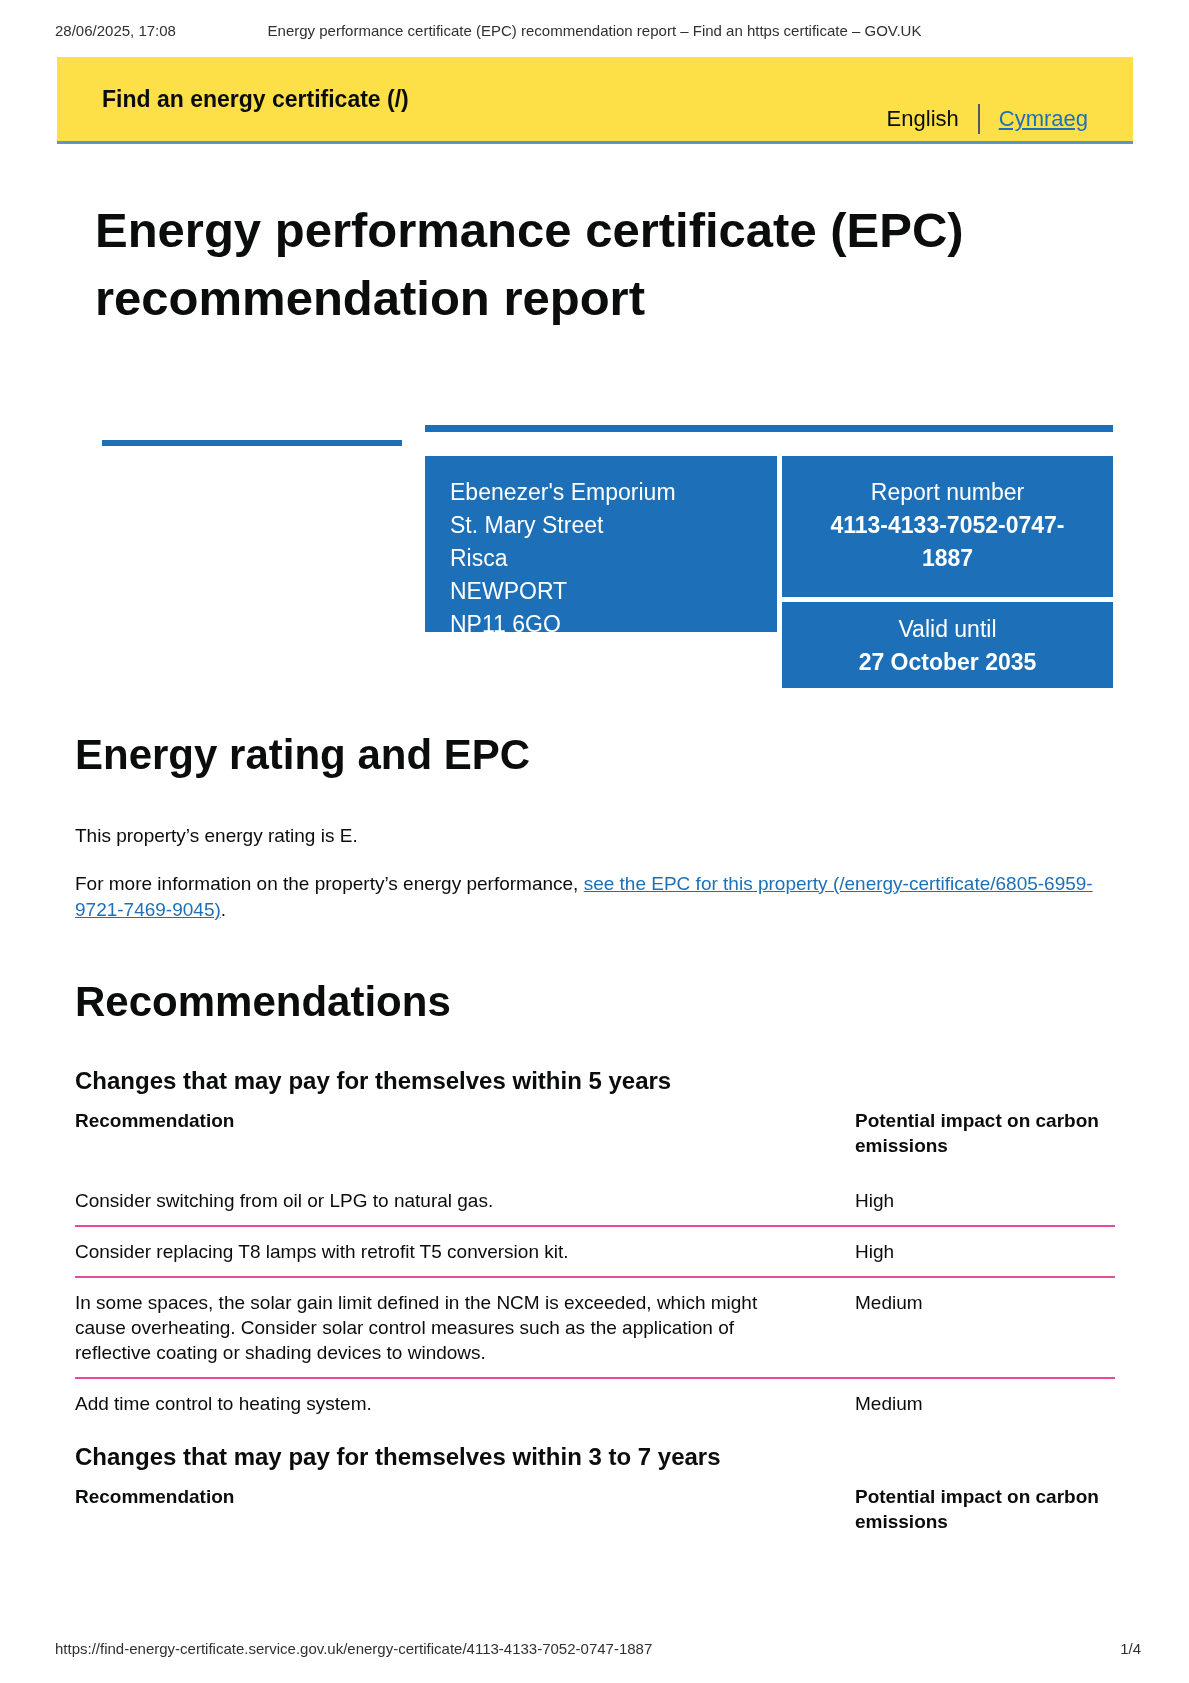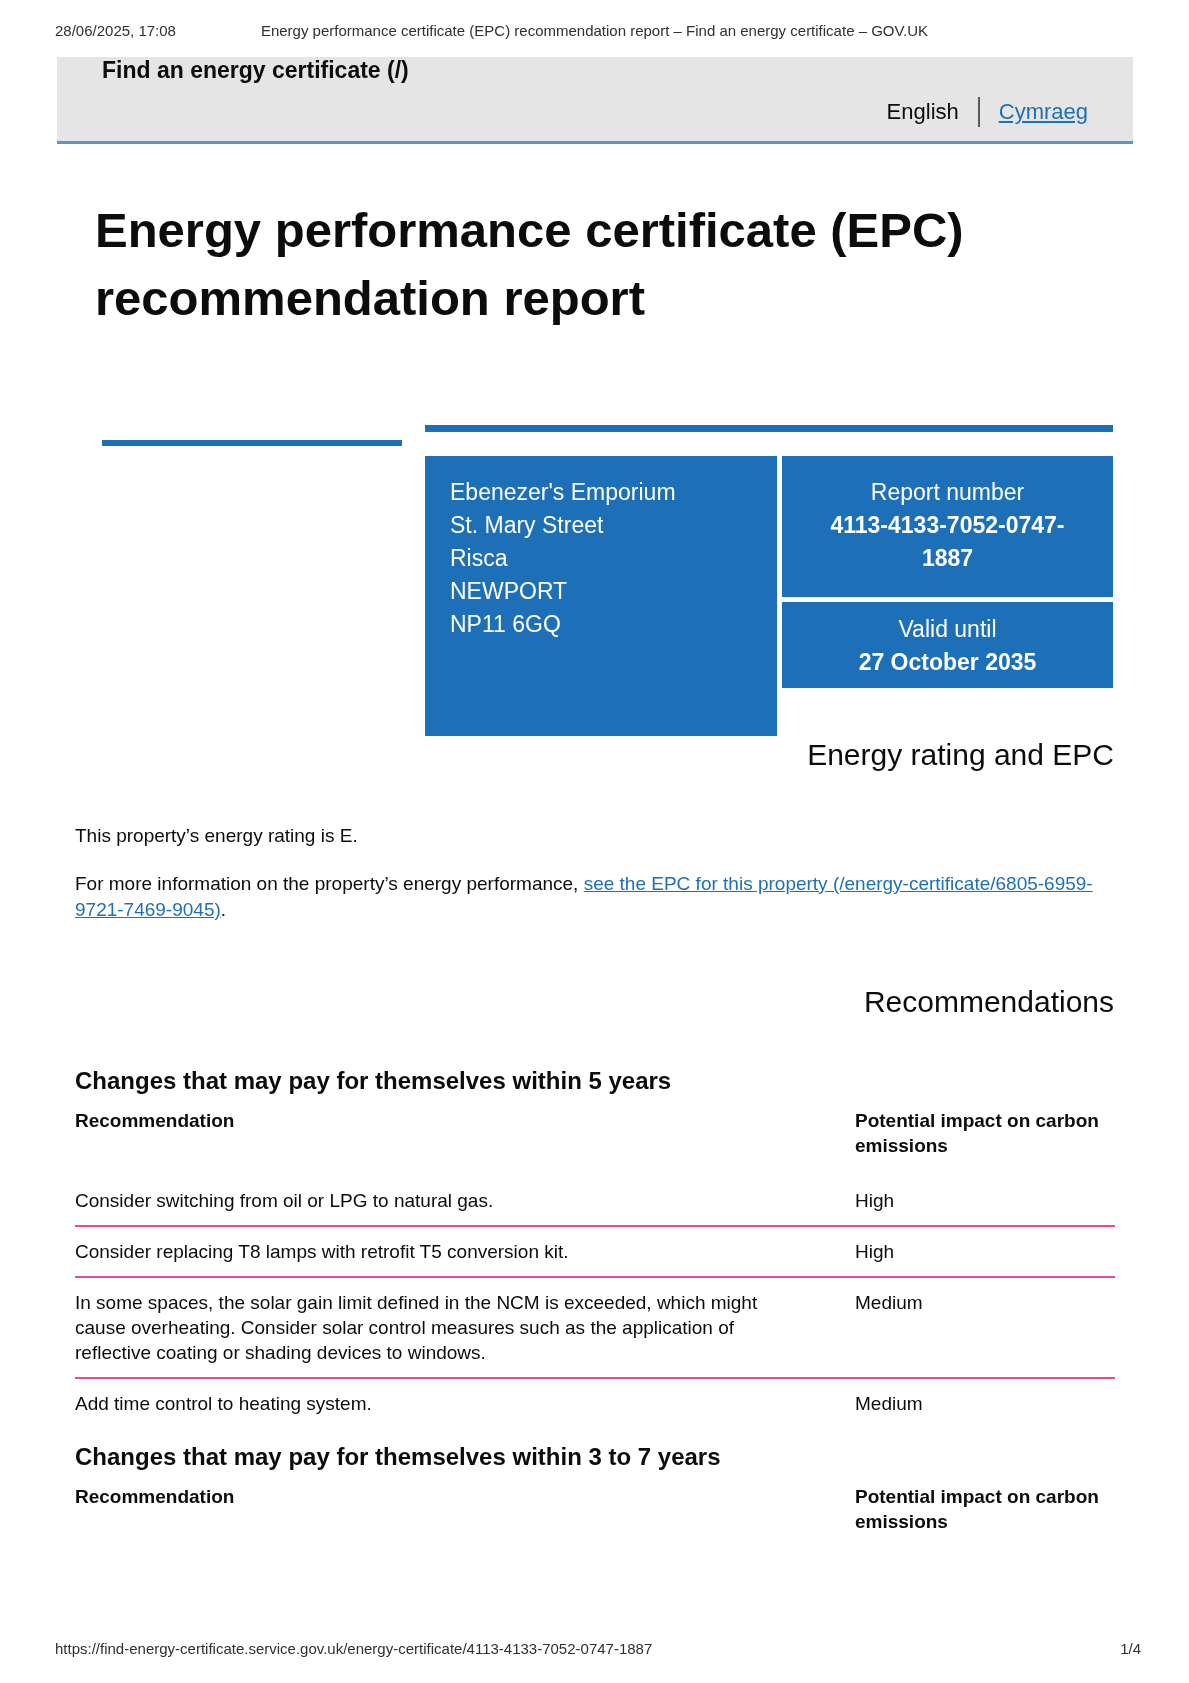--- a/index.html
+++ b/index.html
@@ -23,23 +23,23 @@
     position: absolute; bottom: 26px; left: 55px; right: 48px;
     font-size: 15px; color: #2f3033;
     display: flex; justify-content: space-between;
   }
 
   
   .page { padding-top: 57px; }
   .site-header {
     margin: 0 56px 0 57px;
     height: 87px;
-    background: #e5e5e5;
+    background: #fde047;
     border-bottom: 3px solid #5e94c8;
-    display: flex; align-items: flex-start; justify-content: space-between;
+    display: flex; align-items: center; justify-content: space-between;
     padding: 0 45px;
   }
   .service-name { font-size: 23px; font-weight: 700; color: #0b0c0c; text-decoration: none; }
   .lang-switch { display: flex; align-items: center; font-size: 22px; margin-top: 40px; }
   .lang-current { color: #0b0c0c; }
   .lang-divider { width: 0; height: 30px; border-left: 2px solid #555a5e; margin: 0 19px; }
   .lang-link { color: #1d70b8; text-decoration: underline; cursor: pointer; }
 
   main { margin: 0 75px; }
 
@@ -48,26 +48,26 @@
     font-size: 49px; line-height: 68px; font-weight: 700;
     max-width: 900px;
     letter-spacing: 0;
   }
 
   
   .summary { position: relative; height: 268px; margin-top: 93px; }
   .summary .bar-left  { position: absolute; left: 27px;  top: 15px; width: 300px; height: 6px; background: #1d70b8; }
   .summary .bar-right { position: absolute; left: 350px; top: 0;    width: 688px; height: 7px; background: #1d70b8; }
   .epc-box { background: #1d70b8; color: #ffffff; position: absolute; font-size: 23px; line-height: 33px; }
-  .box-address { left: 350px; top: 31px; width: 352px; height: 280px; padding: 20px 25px; white-space: pre-line; }
+  .box-address { left: 350px; top: 31px; width: 352px; height: 176px; padding: 20px 25px; white-space: pre-line; }
   .box-report  { left: 707px; top: 31px; width: 331px; height: 141px; padding: 20px 25px; text-align: center; }
   .box-valid   { left: 707px; top: 177px; width: 331px; height: 86px; padding: 11px 25px; text-align: center; }
   .box-strong { font-weight: 700; }
 
-  h2.section-heading { font-size: 30px; line-height: 44px; font-weight: 400; text-align: right; }
+  h2.section-heading { font-size: 42px; line-height: 44px; font-weight: 700; }
   .h2-rating { margin-top: 40px; }
   .h2-recs   { margin-top: 57px; }
 
   p.body-text { font-size: 19px; line-height: 26px; }
   .p-rating { margin-top: 46px; }
   .p-more   { margin-top: 22px; max-width: 1040px; }
   .inline-link { color: #1d70b8; text-decoration: underline; cursor: pointer; }
 
   h3.group-heading { font-size: 24px; line-height: 30px; font-weight: 700; margin-top: 42px; }
   .group-heading.second { margin-top: 14px; }
@@ -80,21 +80,21 @@
   .rec-col2 { width: 260px; font-size: 19px; line-height: 25px; }
   .rec-body .rec-row { padding: 12px 0; }
   .rec-body .rec-row + .rec-row { border-top: 2px solid #ec4899; }
   .rec-body .rec-row:first-child { padding-top: 4px; }
 </style>
 </head>
 <body>
 
 <div class="print-header">
   <span class="ph-date">28/06/2025, 17:08</span>
-  <span class="ph-title">Energy performance certificate (EPC) recommendation report – Find an energy certificate – GOV.UK</span>
+  <span class="ph-title">Energy performance certificate (EPC) recommendation report – Find an https certificate – GOV.UK</span>
 </div>
 
 <div class="page">
 
   <header class="site-header">
     <a class="service-name">Find an energy certificate (/)</a>
     <div class="lang-switch">
       <span class="lang-current">English</span>
       <span class="lang-divider"></span>
       <a class="lang-link">Cymraeg</a>

